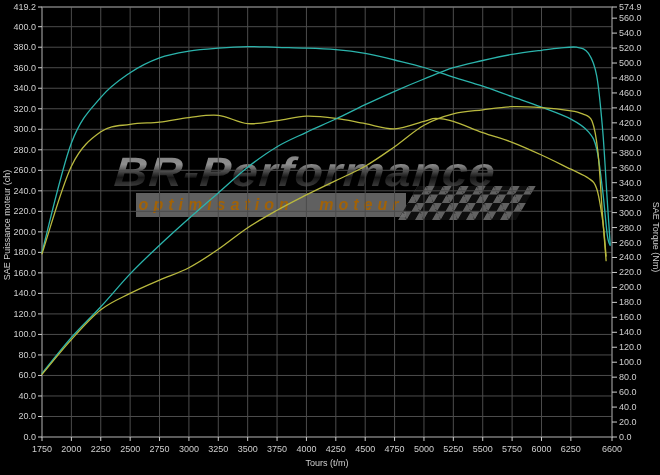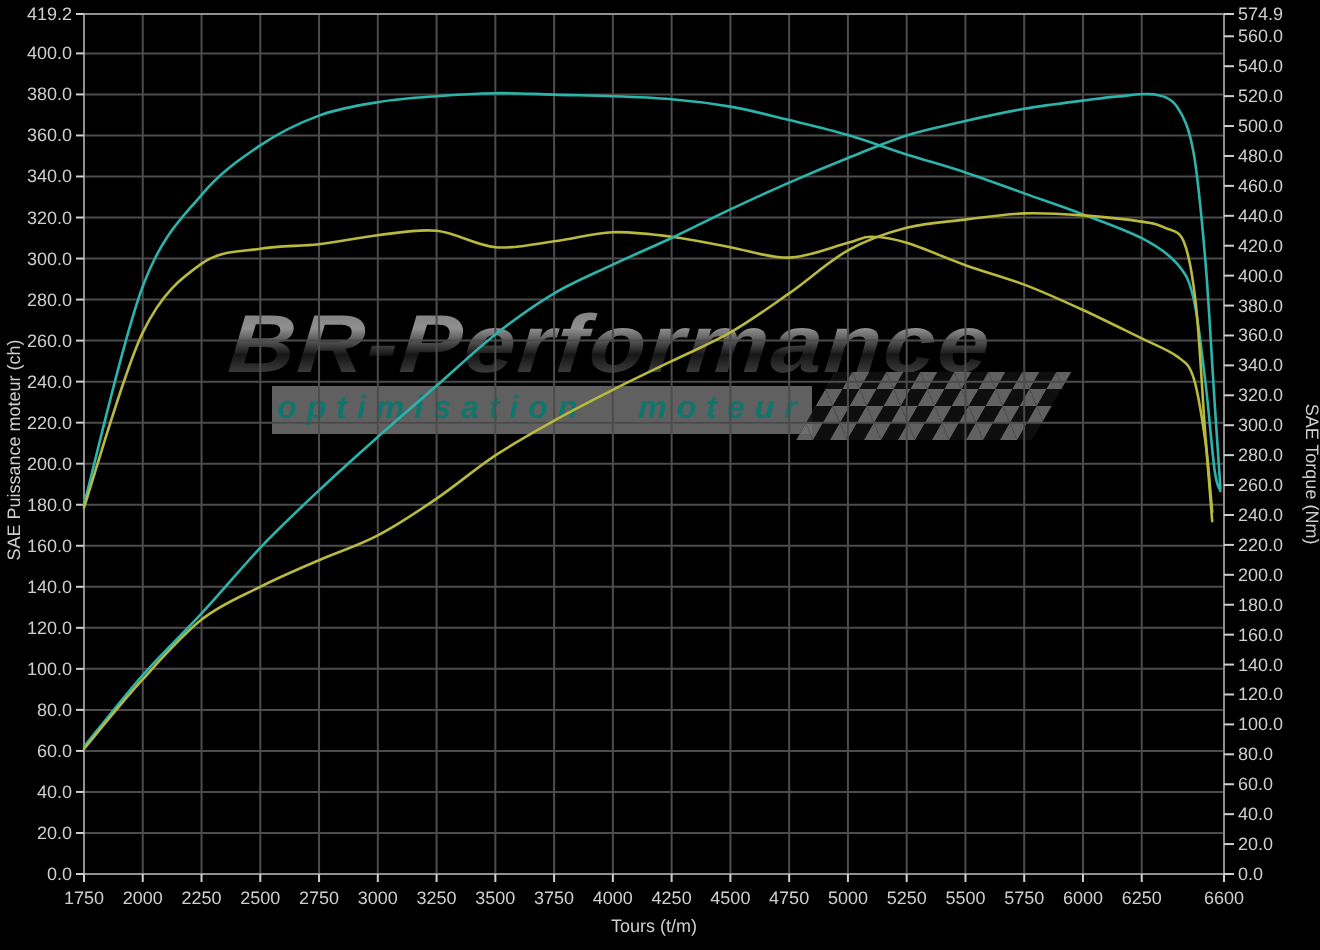--- a/index.html
+++ b/index.html
@@ -19,21 +19,21 @@
     background:linear-gradient(180deg,#7d7d7d 0%,#8f8f8f 30%,#3a3a3a 52%,#161616 62%,#565656 100%);
     -webkit-background-clip:text;background-clip:text;-webkit-text-fill-color:transparent;
     text-shadow:none;
   }
   .wm-bar{
     position:absolute;left:136px;top:193px;width:270px;height:24px;
     background:rgba(155,155,155,0.62);
     display:flex;align-items:center;justify-content:center;
   }
   .wm-bar span{
-    font-size:16px;font-weight:bold;font-style:italic;color:#0f766e;
+    font-size:16px;font-weight:bold;font-style:italic;color:#a16207;
     letter-spacing:5px;word-spacing:16px;white-space:nowrap;
   }
   .wm-flag{
     position:absolute;left:398px;top:186px;width:118px;height:34px;
     transform:skewX(-30deg);transform-origin:left bottom;
     background-color:#101010;
     background-image:
       linear-gradient(45deg,#6f6f6f 25%,transparent 25%,transparent 75%,#6f6f6f 75%),
       linear-gradient(45deg,#6f6f6f 25%,transparent 25%,transparent 75%,#6f6f6f 75%);
     background-size:17px 17px;

